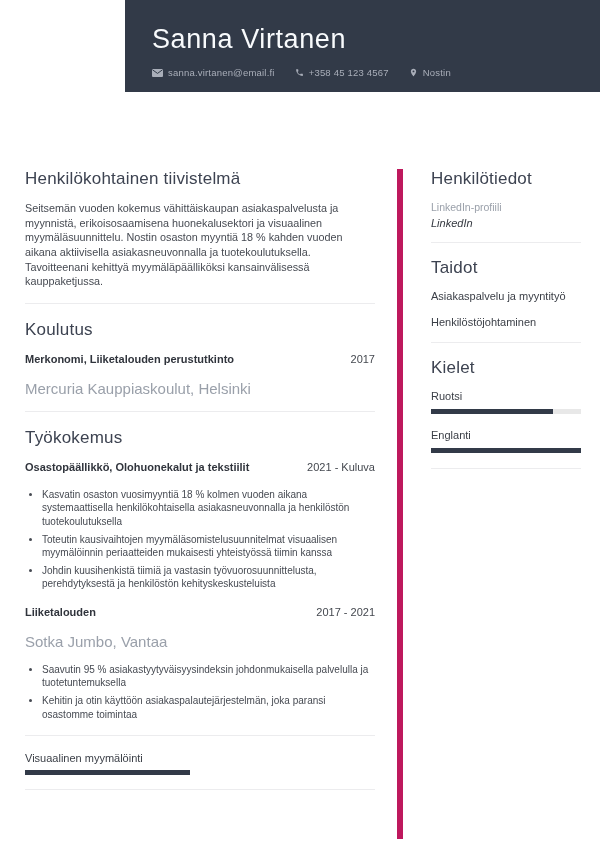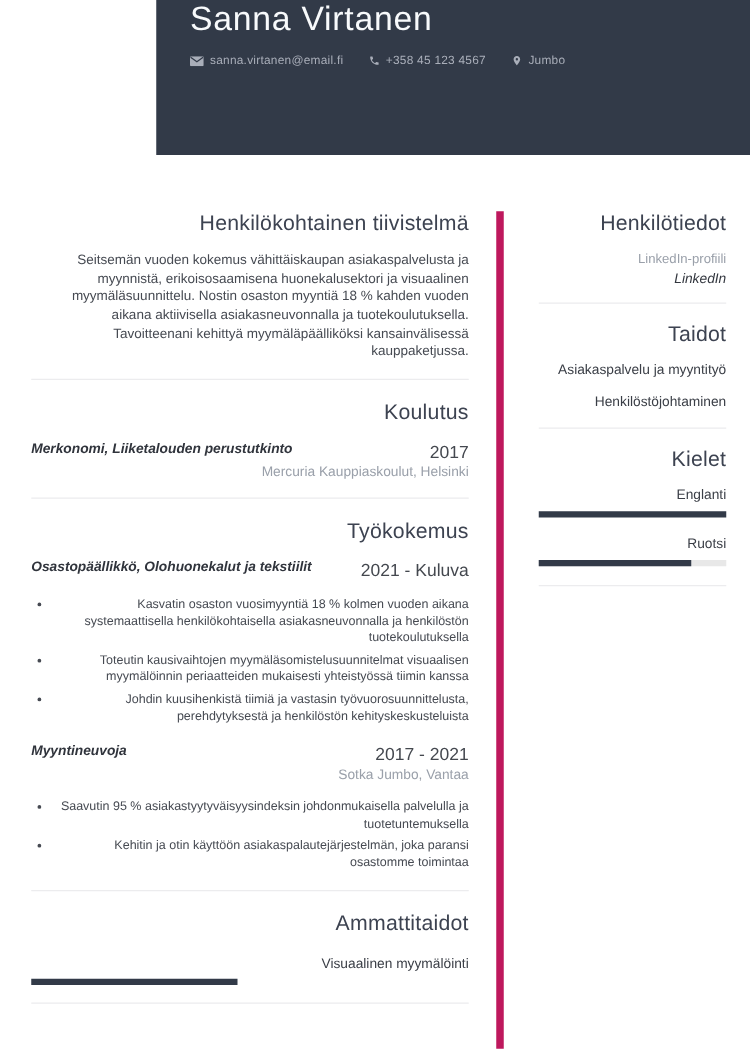--- a/index.html
+++ b/index.html
@@ -7,62 +7,62 @@
   body {
     width: 600px; height: 848px;
     font-family: "Liberation Sans", sans-serif;
     color: #44484f;
     position: relative;
     overflow: hidden;
   }
 
   
   .header {
-    position: absolute; top: 0; left: 125px; right: 0; height: 124px;
+    position: absolute; top: 0; left: 125px; right: 0; height: 92px;
     background: #323a48;
-    display: flex; flex-direction: column; 
+    display: flex; flex-direction: column; justify-content: flex-end;
     padding: 0 24px 14px 27px;
   }
   .header .name {
     color: #f8fafc; font-size: 27px; font-weight: 400;
     letter-spacing: 0.6px; margin-bottom: 12px;
   }
   .contact-row {
     display: flex; align-items: center; gap: 20px;
     color: #a9aeb9; font-size: 9.5px; letter-spacing: 0.2px;
   }
   .contact-item { display: flex; align-items: center; gap: 5px; }
   .contact-item svg { display: block; }
 
   
   .content {
     position: absolute; top: 125px; left: 0; right: 0; bottom: 0;
-    display: flex; padding: 44px 25px 0 25px; text-align: right;
+    display: flex; padding: 44px 25px 0 25px;
   }
   .main-col { width: 350px; flex: 0 0 350px; }
   .side-col {
     margin-left: 22px; padding-left: 28px; width: 200px;
     border-left: 6px solid #be185d;
     height: 670px;
   }
 
   h2.section-title {
     font-size: 17px; font-weight: 400; color: #3d4351;
     letter-spacing: 0.2px; margin-bottom: 12px;
   }
   .divider { border: none; border-top: 1px solid #ececee; margin: 14px 0 16px 0; }
   .side-divider { border: none; border-top: 1px solid #ececee; margin: 13px 0 15px 0; }
 
   
   .summary-text { font-size: 10.8px; line-height: 1.36; color: #464a52; }
 
   .entry-head { display: flex; justify-content: space-between; align-items: flex-start; }
-  .entry-title { font-size: 11px; font-weight: 700; color: #30343c; line-height: 1.35; max-width: 250px; font-style: italic; }
-  .entry-date { font-size: 14px; color: #44484f; white-space: nowrap; padding-top: 1px; }
-  .entry-sub { font-size: 11px; color: #9aa0aa; margin-top: 3px; }
+  .entry-title { font-size: 11px; font-weight: 700; color: #30343c; line-height: 1.35; max-width: 250px; }
+  .entry-date { font-size: 11px; color: #44484f; white-space: nowrap; padding-top: 1px; }
+  .entry-sub { font-size: 15px; color: #9aa0aa; margin-top: 13px; }
 
   .job { margin-bottom: 14px; }
   .job-bullets { margin: 13px 0 0 17px; }
   .job-bullets li {
     font-size: 10px; line-height: 1.36; color: #464a52; margin-bottom: 4px;
   }
 
   .skill-item { margin-top: 16px; }
   .skill-label { font-size: 11px; color: #3a3e46; margin-bottom: 6px; }
   .bar-track { width: 165px; height: 5px; background: #e8e8e8; }
@@ -99,21 +99,21 @@
           </svg>
       </span>
       <span>+358 45 123 4567</span>
     </span>
     <span class="contact-item">
       <span>
         <svg width="9" height="11" viewBox="0 0 24 24">
             <path fill="#a9aeb9" d="M12 2C8.1 2 5 5.1 5 9c0 5.2 7 13 7 13s7-7.8 7-13c0-3.9-3.1-7-7-7zm0 9.5A2.5 2.5 0 1 1 12 6.5a2.5 2.5 0 0 1 0 5z"></path>
           </svg>
       </span>
-      <span>Jumbo</span>
+      <span>Nostin</span>
     </span>
   </div>
 </header>
 
 <div class="content">
 
   <div class="main-col">
 
     <section>
       <h2 class="section-title">Henkilökohtainen tiivistelmä</h2>
@@ -145,35 +145,34 @@
         </div>
         <ul class="job-bullets">
           <li>Kasvatin osaston vuosimyyntiä 18 % kolmen vuoden aikana systemaattisella henkilökohtaisella asiakasneuvonnalla ja henkilöstön tuotekoulutuksella</li>
           <li>Toteutin kausivaihtojen myymäläsomistelusuunnitelmat visuaalisen myymälöinnin periaatteiden mukaisesti yhteistyössä tiimin kanssa</li>
           <li>Johdin kuusihenkistä tiimiä ja vastasin työvuorosuunnittelusta, perehdytyksestä ja henkilöstön kehityskeskusteluista</li>
         </ul>
       </div>
 
       <div class="job">
         <div class="entry-head">
-          <div class="entry-title">Myyntineuvoja</div>
+          <div class="entry-title">Liiketalouden</div>
           <div class="entry-date">2017 - 2021</div>
         </div>
         <div class="entry-sub">Sotka Jumbo, Vantaa</div>
         <ul class="job-bullets">
           <li>Saavutin 95 % asiakastyytyväisyysindeksin johdonmukaisella palvelulla ja tuotetuntemuksella</li>
           <li>Kehitin ja otin käyttöön asiakaspalautejärjestelmän, joka paransi osastomme toimintaa</li>
         </ul>
       </div>
     </section>
 
     <hr class="divider">
 
     <section>
-      <h2 class="section-title">Ammattitaidot</h2>
       <div class="skill-item">
         <div class="skill-label">Visuaalinen myymälöinti</div>
         <div class="bar-track">
           <div class="bar-fill" style="width: 100%;"></div>
         </div>
       </div>
     </section>
 
     <hr class="divider">
   </div>
@@ -192,30 +191,30 @@
       <h2 class="section-title">Taidot</h2>
       <div class="side-skill mt-sec">Asiakaspalvelu ja myyntityö</div>
       <div class="side-skill">Henkilöstöjohtaminen</div>
     </section>
 
     <hr class="side-divider">
 
     <section>
       <h2 class="section-title">Kielet</h2>
 
+      <div class="lang-item mt-sec">
+        <div class="lang-label">Ruotsi</div>
+        <div class="bar-track">
+          <div class="bar-fill" style="width: 81%;"></div>
+        </div>
+      </div>
+
       <div class="lang-item">
         <div class="lang-label">Englanti</div>
         <div class="bar-track">
           <div class="bar-fill" style="width: 100%;"></div>
         </div>
       </div>
-
-      <div class="lang-item mt-sec">
-        <div class="lang-label">Ruotsi</div>
-        <div class="bar-track">
-          <div class="bar-fill" style="width: 81%;"></div>
-        </div>
-      </div>
     </section>
 
     <hr class="side-divider">
   </aside>
 </div>
 
 </body></html>

